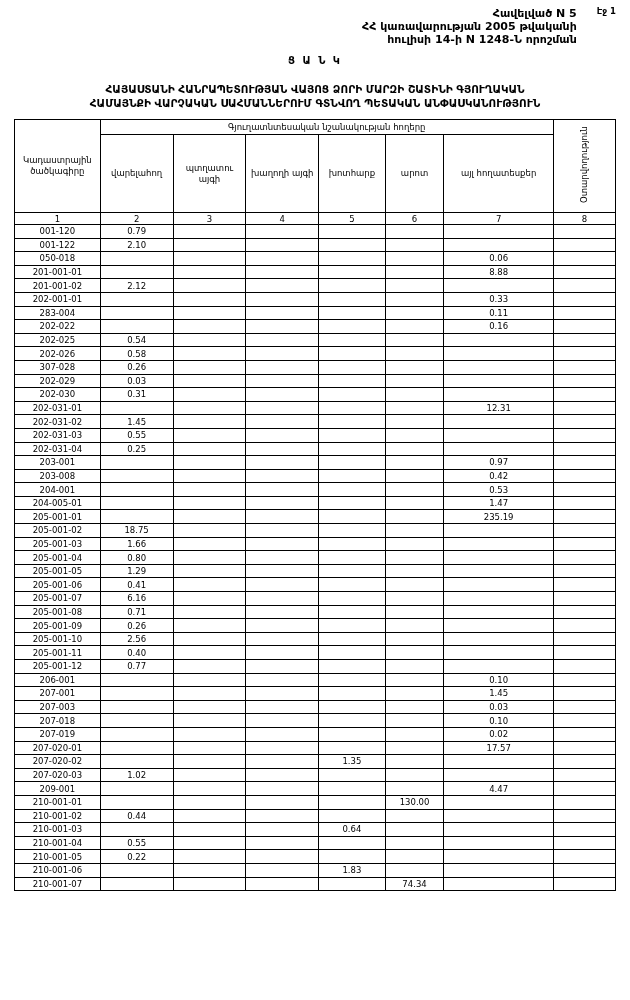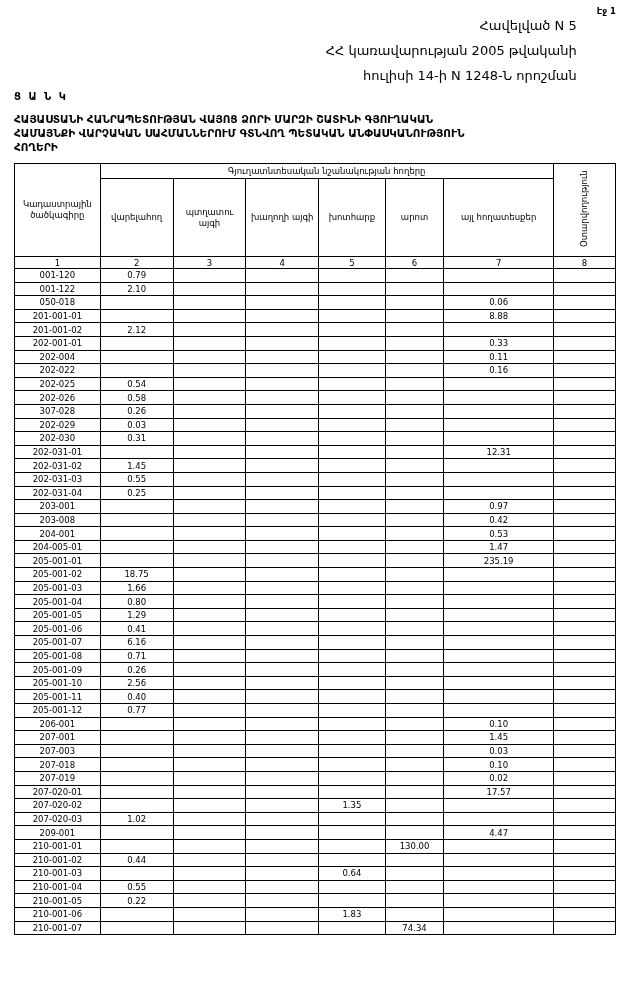--- a/index.html
+++ b/index.html
@@ -19,53 +19,54 @@
     width: 630px;
     height: 1000px;
     box-sizing: border-box;
     padding: 6px 14px 0 14px;
     position: relative;
   }
 
   
   .hdr {
     text-align: right;
-    font-size: 13px;
-    font-weight: normal;
+    font-size: 11px;
+    font-weight: bold;
     line-height: 11px;
-    margin-top: 14px;
+    margin-top: 2px;
   }
   .hdr-row1 {
     display: flex;
     justify-content: space-between;
     align-items: flex-start;
   }
   .hdr-left-spacer { flex: 1; }
   .hdr-right { text-align: right; }
   .page-num {
     font-size: 8.5px;
     font-weight: bold;
     margin-left: 20px;
     white-space: nowrap;
   }
 
   
   .title-block {
+    text-align: center;
     margin-top: 10px;
   }
   .title-main {
     font-size: 10px;
     font-weight: bold;
     letter-spacing: 2px;
   }
   .title-sub {
     font-size: 10.5px;
     font-weight: bold;
     line-height: 14px;
-    margin-top: 10px;
+    margin-top: 16px;
   }
   .title-sub div { white-space: nowrap; }
 
   
   table.main {
     border-collapse: collapse;
     width: 100%;
     margin-top: 9px;
     table-layout: fixed;
   }
@@ -132,21 +133,20 @@
       <div class="hdr">հուլիսի 14-ի N 1248-Ն որոշման</div>
     </div>
     <div class="page-num">Էջ 1</div>
   </div>
 
   <div class="title-block">
     <div class="title-main">Ց Ա Ն Կ</div>
     <div class="title-sub">
       <div>ՀԱՅԱՍՏԱՆԻ ՀԱՆՐԱՊԵՏՈՒԹՅԱՆ  ՎԱՅՈՑ ՁՈՐԻ ՄԱՐԶԻ ՇԱՏԻՆԻ ԳՅՈՒՂԱԿԱՆ</div>
       <div>ՀԱՄԱՅՆՔԻ ՎԱՐՉԱԿԱՆ ՍԱՀՄԱՆՆԵՐՈՒՄ  ԳՏՆՎՈՂ  ՊԵՏԱԿԱՆ ԱՆՓԱՍԿԱՆՈՒԹՅՈՒՆ</div>
-      <div>ՀՈՂԵՐԻ</div>
     </div>
   </div>
 
   <table class="main">
     <colgroup>
       <col class="c1">
         <col class="c2">
         <col class="c3">
         <col class="c4">
       <col class="c5">
@@ -236,21 +236,21 @@
           <td class="code">202-001-01</td>
           <td></td>
           <td></td>
           <td></td>
           <td></td>
           <td></td>
           <td>0.33</td>
           <td></td>
         </tr>
         <tr class="datarow">
-          <td class="code">202-004</td>
+          <td class="code">283-004</td>
           <td></td>
           <td></td>
           <td></td>
           <td></td>
           <td></td>
           <td>0.11</td>
           <td></td>
         </tr>
         <tr class="datarow">
           <td class="code">202-022</td>

